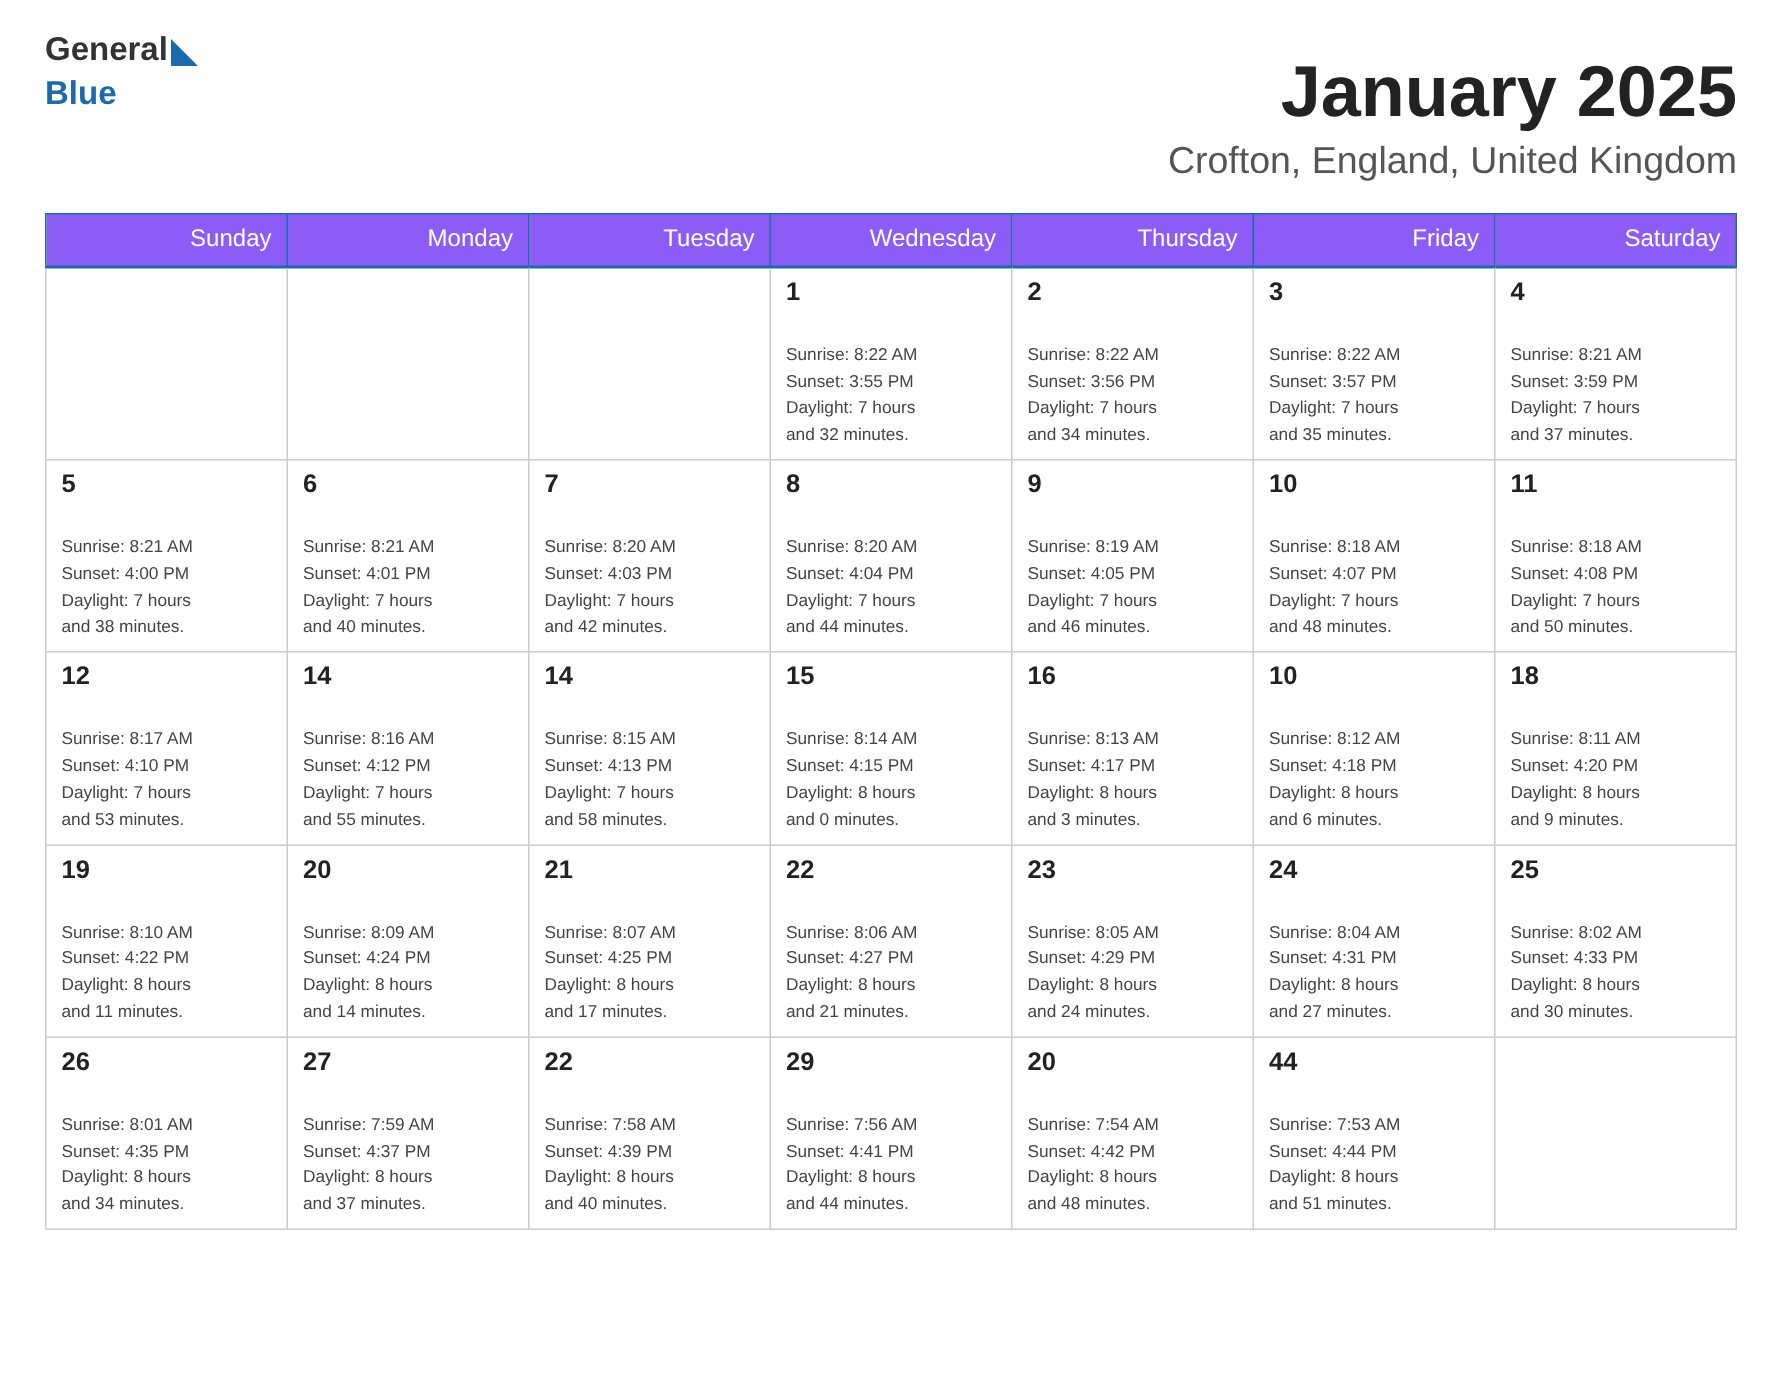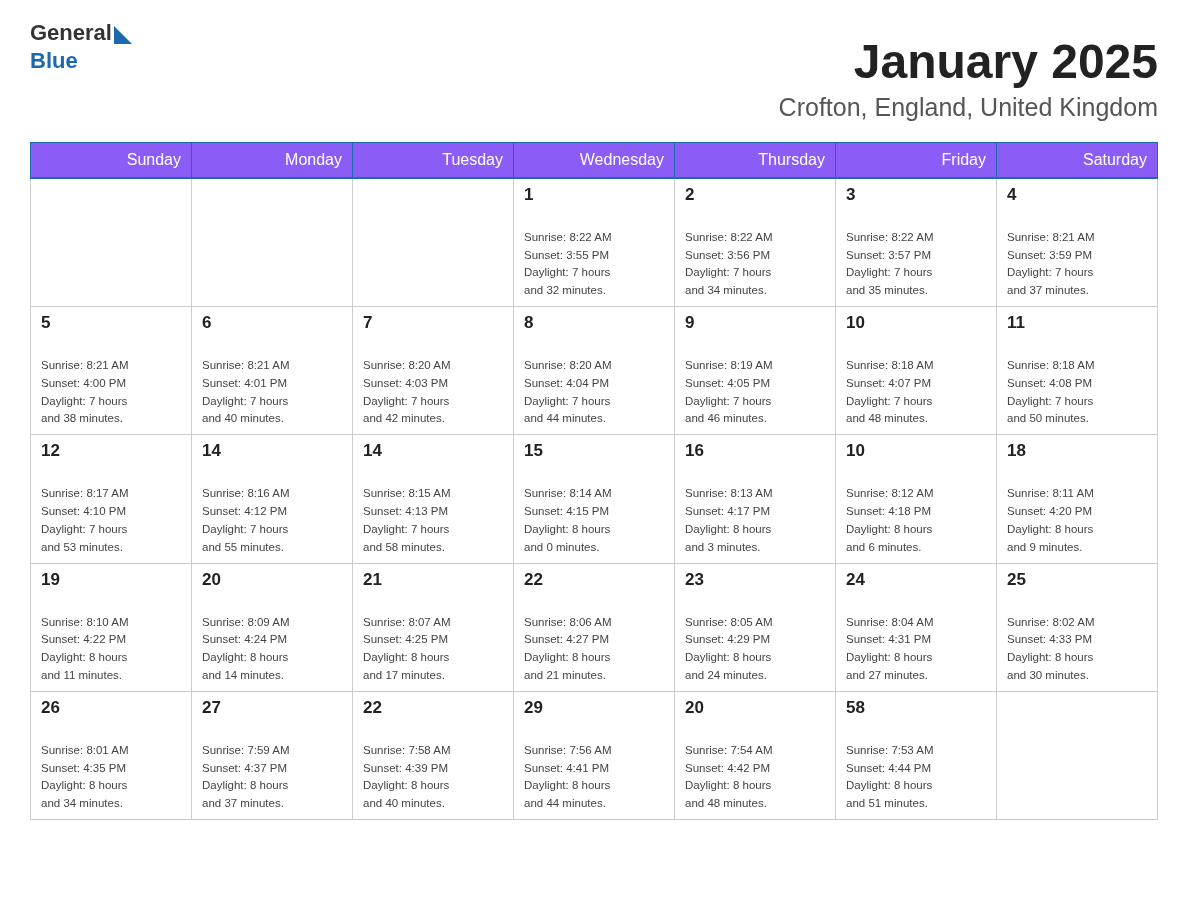--- a/index.html
+++ b/index.html
@@ -266,19 +266,19 @@
         </td>
         <td>
           <div class="day-number">29</div>
           <div class="day-info">Sunrise: 7:56 AM<br>Sunset: 4:41 PM<br>Daylight: 8 hours<br>and 44 minutes.</div>
         </td>
         <td>
           <div class="day-number">20</div>
           <div class="day-info">Sunrise: 7:54 AM<br>Sunset: 4:42 PM<br>Daylight: 8 hours<br>and 48 minutes.</div>
         </td>
         <td>
-          <div class="day-number">58</div>
+          <div class="day-number">44</div>
           <div class="day-info">Sunrise: 7:53 AM<br>Sunset: 4:44 PM<br>Daylight: 8 hours<br>and 51 minutes.</div>
         </td>
         <td class="empty-cell"></td>
       </tr>
     </tbody>
 </table>
 
 </body></html>

